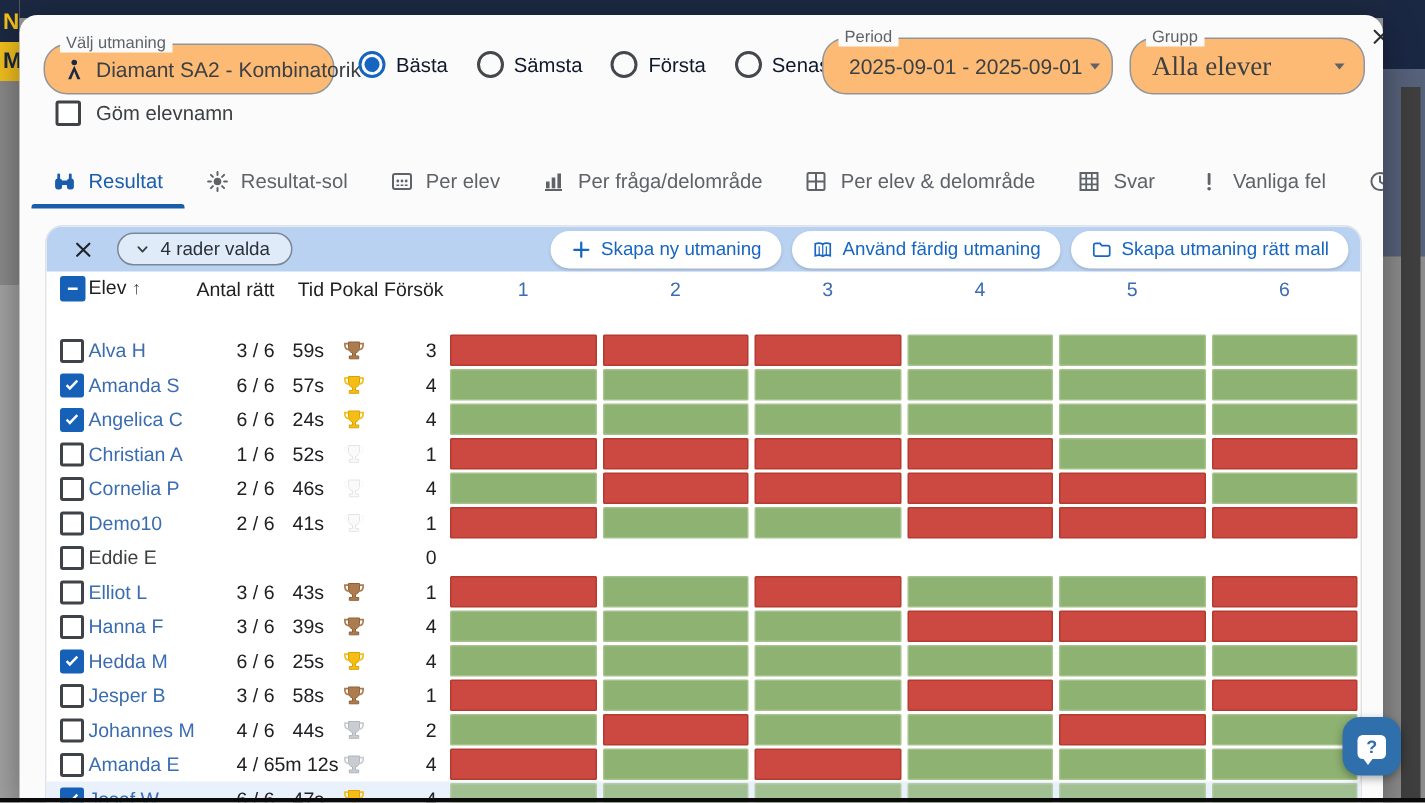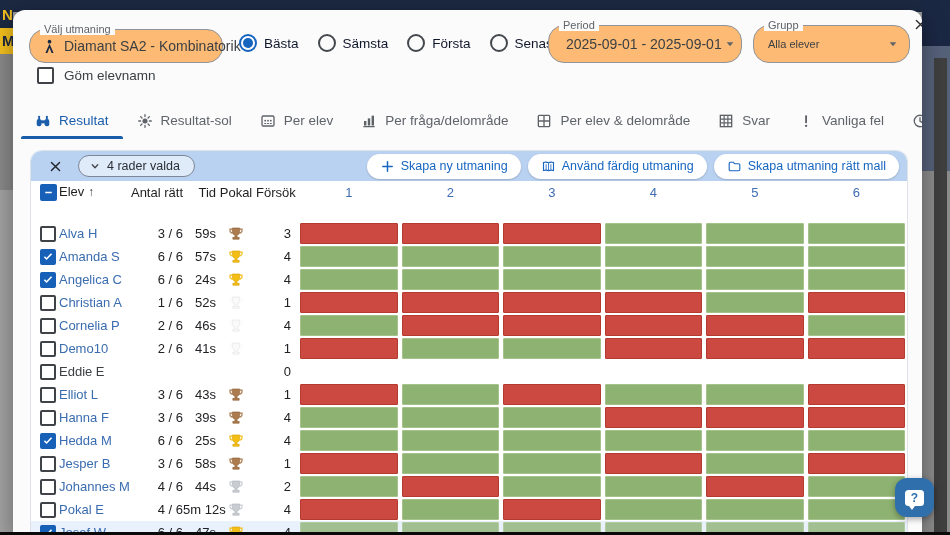--- a/index.html
+++ b/index.html
@@ -29,21 +29,21 @@
   .fieldset { position:absolute; border:1px solid #8f959b; border-radius:16px; background:#fdba74; }
   .fieldset .flabel { position:absolute; top:-7px; left:10px; background:#fbfbfc; padding:0 4px; font-size:11px; color:#5f6368; white-space:nowrap; }
   .fieldset .fvalue { height:100%; display:flex; align-items:center; padding:0 8px 0 11px; font-size:14px; color:#3c4043; white-space:nowrap; }
   .fieldset .fvalue .grow { flex:1; }
   .fieldset .caret { width:16px; height:16px; color:#5f6368; flex:0 0 auto; }
   .fs-challenge { left:16px; top:19px; width:194px; height:34px; }
   .fs-challenge .pic { width:17px; height:17px; color:#1c2942; margin-right:6px; flex:0 0 auto; }
   .fs-period { left:535px; top:15px; width:194px; height:38px; }
   .fs-period .fvalue { font-size:14px; padding-left:17px; }
   .fs-group { left:740px; top:15px; width:157px; height:38px; }
-  .fs-group .fvalue { font-size:11px; padding-left:14px; }
+  .fs-group .fvalue { font-size:18px; padding-left:14px;font-family:Liberation Serif, serif; }
 
   
   .radio-group { position:absolute; left:222px; top:15px; height:36px; display:flex; align-items:center; gap:11px; }
   .radio-item { display:flex; align-items:center; gap:7px; padding:0 4px; cursor:pointer; }
   .radio { width:18px; height:18px; border-radius:50%; border:2px solid #44484d; position:relative; flex:0 0 auto; }
   .radio.sel { border-color:#1565c0; }
   .radio.sel::after { content:""; position:absolute; left:2px; top:2px; width:10px; height:10px; border-radius:50%; background:#1565c0; }
   .radio-label { font-size:13.5px; color:#0f172a; }
 
   
@@ -600,21 +600,21 @@
           <div class="qcell i"></div>
           <div class="qcell c"></div>
           <div class="qcell c"></div>
           <div class="qcell i"></div>
           <div class="qcell c"></div>
         </div>
         <div class="trow drow">
           <div class="cb-cell">
             <span class="cbx"></span>
           </div>
-          <div class="name">Pokal E</div>
+          <div class="name">Amanda E</div>
           <div class="num-r">4 / 6</div>
           <div class="num-r">5m 12s</div>
           <div class="tcell">
             <svg viewBox="0 0 24 24">
               <path d="M6.5 3h11v5.6a5.5 5.5 0 0 1-4 5.3V17h3.2v2.8H7.3V17h3.2v-3.1a5.5 5.5 0 0 1-4-5.3z" fill="#C9CDD2" stroke="#AFB5BB" stroke-width="1"></path>
               <path d="M6.3 4.6H2.9v1.6a4.6 4.6 0 0 0 4 4.55M17.7 4.6h3.4v1.6a4.6 4.6 0 0 1-4 4.55" fill="none" stroke="#C9CDD2" stroke-width="1.7"></path>
             </svg>
           </div>
           <div class="num-r col-attempts">4</div>
           <div class="qcell i"></div>

